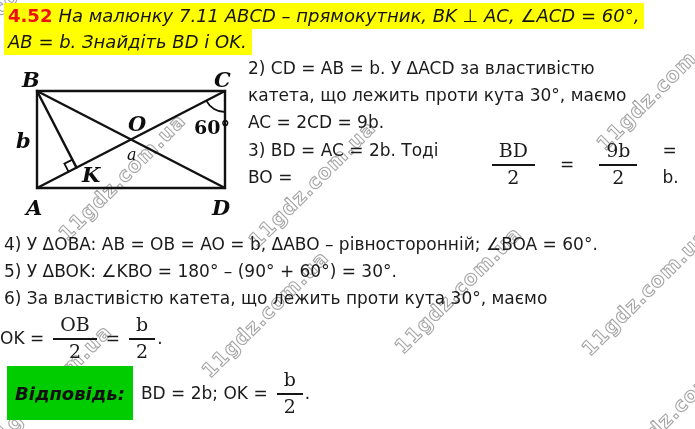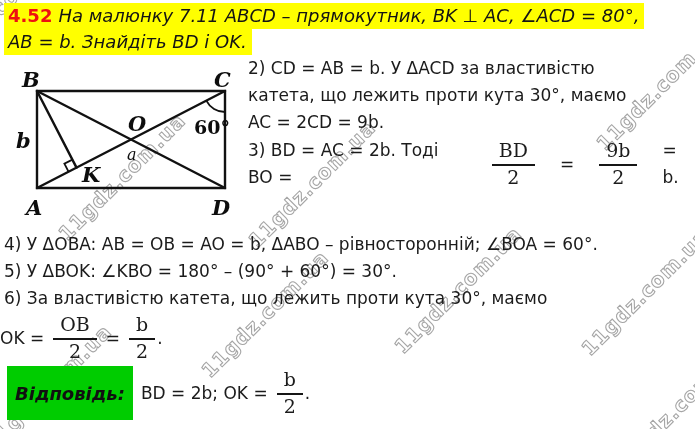--- a/index.html
+++ b/index.html
@@ -63,21 +63,21 @@
   <div class="wm" style="left:62px;top:225px;">11gdz.com.ua</div>
   <div class="wm" style="left:252px;top:232px;">11gdz.com.ua</div>
   <div class="wm" style="left:600px;top:135px;">11gdz.com.ua</div>
   <div class="wm" style="left:-12px;top:436px;">11gdz.com.ua</div>
   <div class="wm" style="left:205px;top:362px;">11gdz.com.ua</div>
   <div class="wm" style="left:398px;top:338px;">11gdz.com.ua</div>
   <div class="wm" style="left:585px;top:340px;">11gdz.com.ua</div>
   <div class="wm" style="left:618px;top:455px;">11gdz.com.ua</div>
 
   <div id="header">
-    <span class="hl-line"><span id="problem-number">4.52</span><span>На малюнку 7.11 ABCD – прямокутник, BK ⊥ AC, ∠ACD = 80°,</span></span><br>
+    <span class="hl-line"><span id="problem-number">4.52</span><span>На малюнку 7.11 ABCD – прямокутник, BK ⊥ AC, ∠ACD = 60°,</span></span><br>
     <span class="hl-line">AB = b. Знайдіть BD і OK.</span>
   </div>
 
   <svg id="figure" width="240" height="162" viewBox="0 0 240 162">
 
     <path class="fig-line" d="M31,33 H219 V130 H31 Z"></path>
 
     <line class="fig-line" x1="31" y1="130" x2="219" y2="33"></line>
 
     <line class="fig-line" x1="31" y1="33" x2="219" y2="130"></line>

